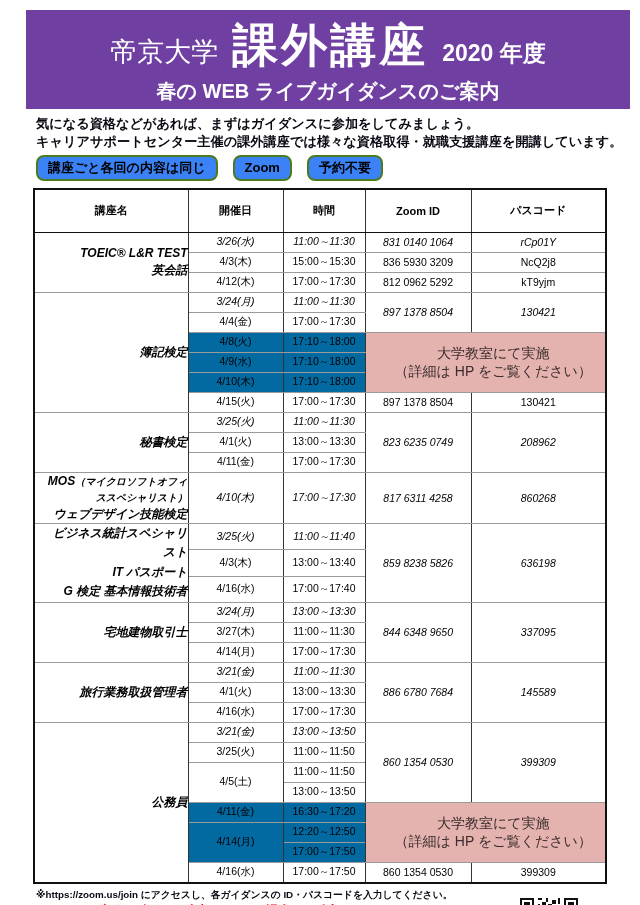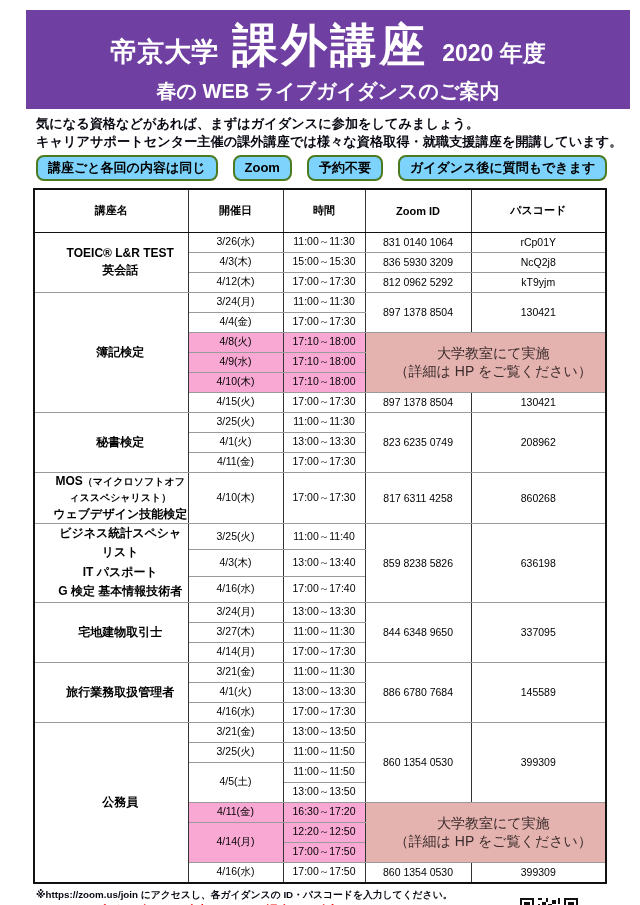--- a/index.html
+++ b/index.html
@@ -4,43 +4,43 @@
 <style>
   html,body{margin:0;padding:0;}
   body{
     width:640px;height:905px;background:#ffffff;position:relative;overflow:hidden;
     font-family:"Liberation Sans","DejaVu Sans",sans-serif;color:#000;
   }
   
   .banner{margin:10px 0 0 26px;width:604px;height:99px;background:#6f3fa2;color:#fff;
     display:flex;flex-direction:column;align-items:center;justify-content:center;}
   .title-row{display:flex;align-items:baseline;gap:14px;}
-  .org{font-size:27px;font-weight:bold;}
+  .org{font-size:27px;font-weight:normal;}
   .main-title{font-size:46px;font-weight:bold;letter-spacing:3px;}
   .year{font-size:23px;font-weight:bold;}
   .subtitle{font-size:20px;font-weight:bold;margin-top:1px;}
   
   .intro{margin:6px 0 5px 36px;font-size:13.2px;font-weight:bold;line-height:1.33;color:#0a0a14;}
   
   .badges{display:flex;gap:15px;margin:0 0 7px 36px;align-items:center;}
-  .badge{background:#7dd3fc;border:2px solid #4c7a1e;border-radius:8px;
+  .badge{background:#3b82f6;border:2px solid #4c7a1e;border-radius:8px;
     padding:1px 10px;font-size:13px;font-weight:bold;line-height:1.5;white-space:nowrap;}
   
   table.gtable{border-collapse:collapse;margin-left:33px;width:572px;table-layout:fixed;
     border:2px solid #111;}
   .gtable th{font-size:11px;font-weight:bold;height:18px;border:1px solid #333;
     border-bottom:1.5px solid #111;padding:12px;}
   .gtable td{font-size:10.5px;text-align:center;height:19px;padding:0;
     border-left:1px solid #333;border-right:1px solid #333;
     border-top:1px solid #9a9a9a;border-bottom:1px solid #9a9a9a;}
-  .gtable tr.sec > td{border-top:1.6px solid #111;}
-  td.name{text-align:center;padding-left:18px;font-weight:bold;font-size:12px;line-height:1.4;}
+  .gtable tr.sec > td{border-top:1.6px solid #111;font-style:italic;}
+  td.name{text-align:right;padding-left:7px;font-weight:bold;font-size:12px;line-height:1.4;}
   td.name .small{font-size:10px;}
   td.name .l3 div{line-height:19.5px;}
-  td.pink{background:#f9a8d4;}
+  td.pink{background:#0369a1;}
   td.venue{background:#e5b3af;color:#3a2c2c;line-height:1.3;font-size:14px;padding-left:16px;}
   td.mosrow{height:44px;}
   
   .notes{position:relative;margin:4px 0 0 36px;width:572px;}
   .note{font-size:9.8px;font-weight:bold;line-height:1.4;color:#0a0a14;}
   .red{color:#f00505;font-size:13px;font-weight:bold;line-height:1.32;}
   .qr{position:absolute;right:30px;top:10px;width:58px;height:58px;}
 </style>
 </head>
 <body>
@@ -56,21 +56,20 @@
 
 <div class="intro">
   <div>気になる資格などがあれば、まずはガイダンスに参加をしてみましょう。</div>
   <div>キャリアサポートセンター主催の課外講座では様々な資格取得・就職支援講座を開講しています。</div>
 </div>
 
 <div class="badges">
   <span class="badge">講座ごと各回の内容は同じ</span>
   <span class="badge">Zoom</span>
   <span class="badge">予約不要</span>
-  <span class="badge">ガイダンス後に質問もできます</span>
 </div>
 
 <table class="gtable">
   <colgroup>
     <col style="width:154px">
       <col style="width:95px">
       <col style="width:82px">
     <col style="width:106px">
       <col style="width:135px">
   </colgroup>

